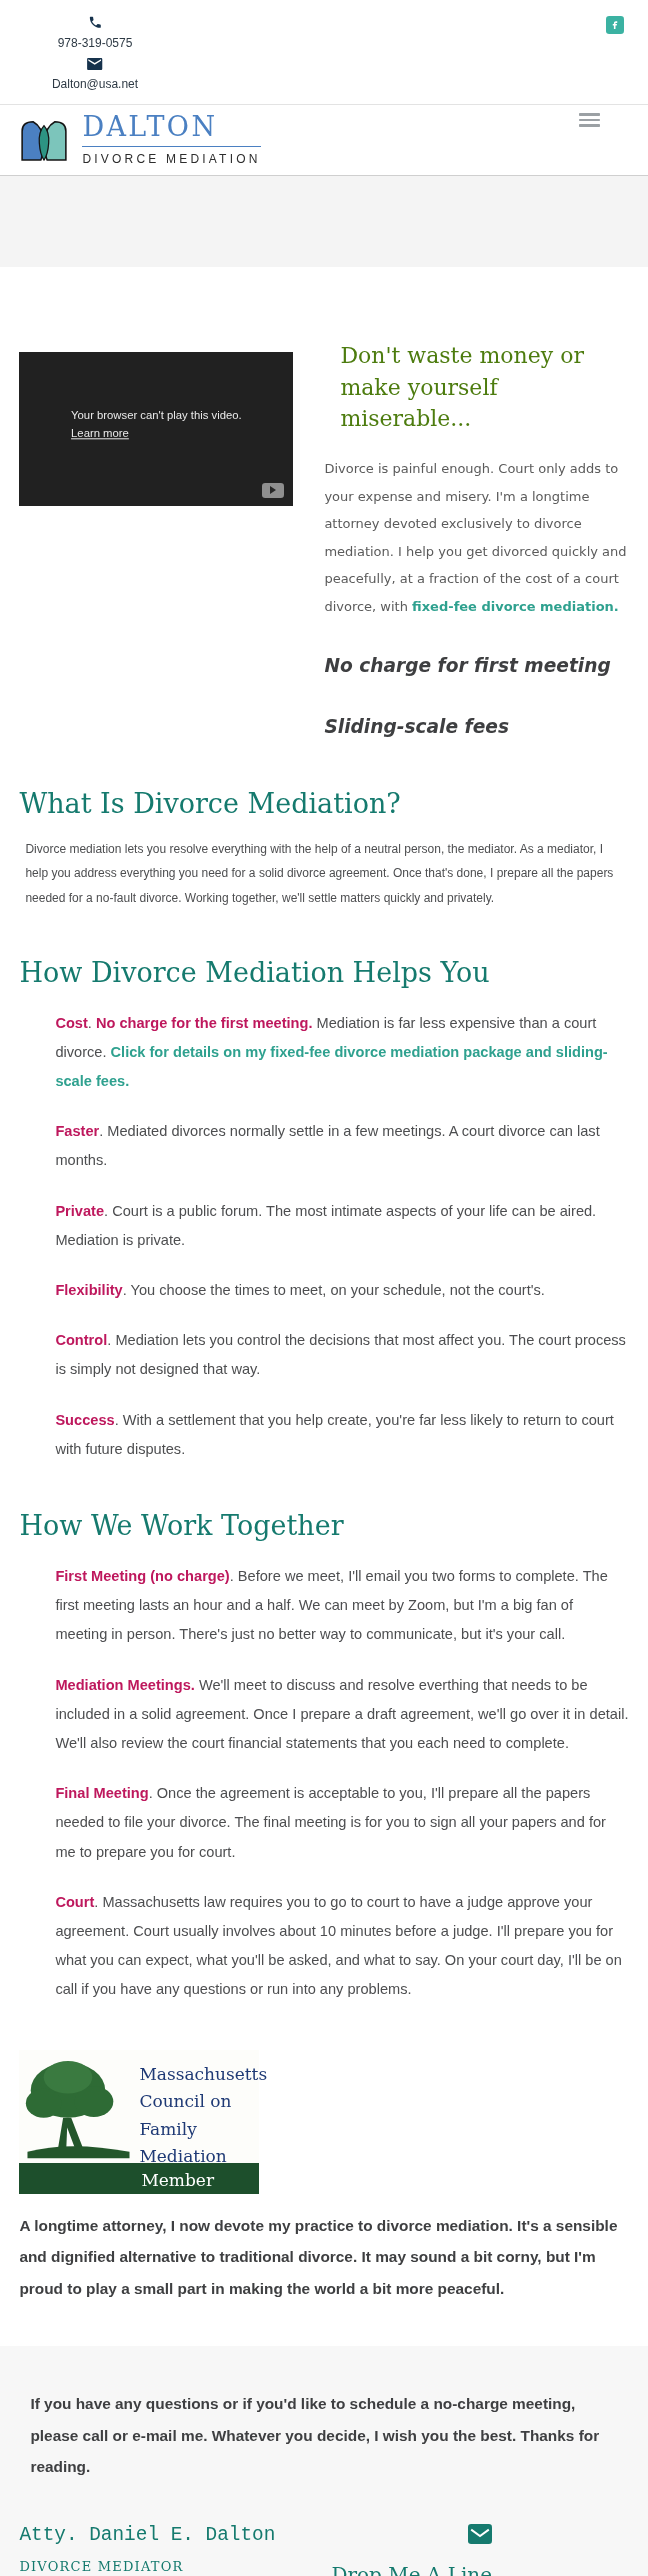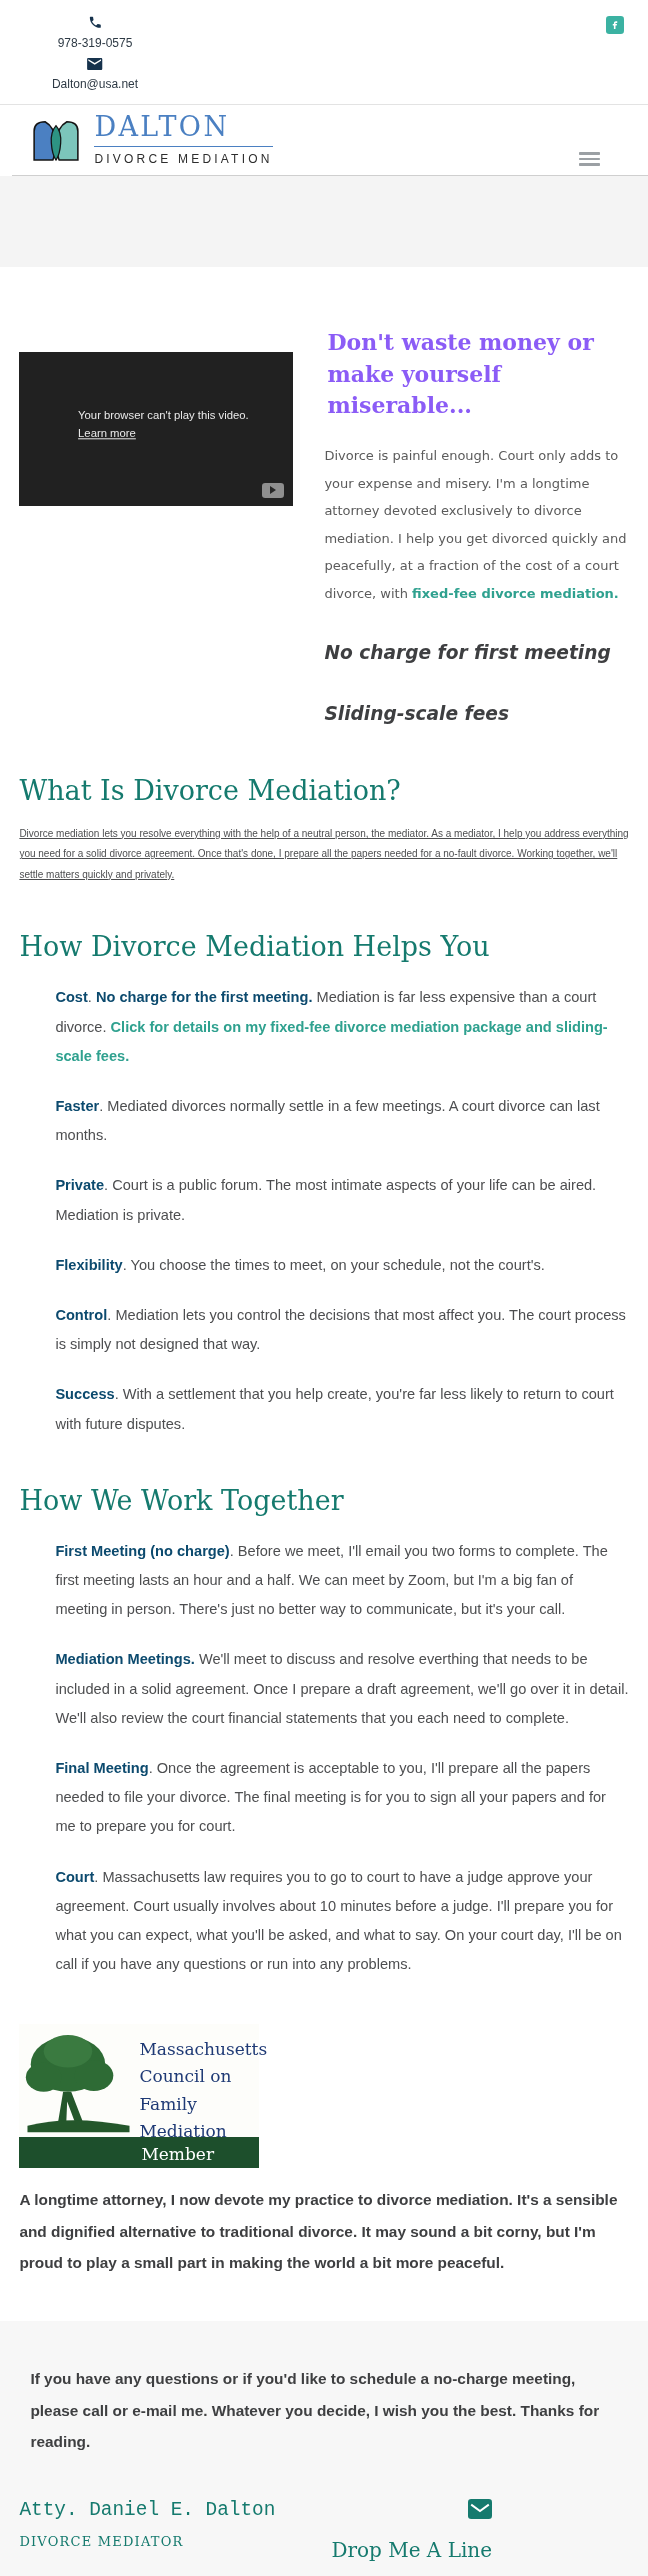--- a/index.html
+++ b/index.html
@@ -9,50 +9,50 @@
 
   
   .topbar{position:relative;padding:14.6px 0 11.3px;border-bottom:0.8px solid #e3e3e3;}
   .contact{width:190px;text-align:center;}
   .contact .ic{display:block;margin:0 auto 1.6px;}
   .contact-line{font-size:12px;color:#2e3a45;line-height:1.5;display:block;}
   .contact-gap{height:6.5px;}
   .fb-btn{position:absolute;top:16px;right:24px;width:18px;height:18px;border-radius:3.2px;background:#3bb2a2;display:flex;align-items:center;justify-content:center;}
 
   
-  .header{display:flex;align-items:flex-end;justify-content:space-between;padding:8px 19.4px 9.7px;border-bottom:0.8px solid #cfcfcf;margin-left:12px;}
+  .header{display:flex;align-items:flex-start;justify-content:space-between;padding:8px 19.4px 9.7px;border-bottom:0.8px solid #cfcfcf;}
   .brand{display:flex;align-items:flex-end;gap:13px;}
   .brand-text{display:flex;flex-direction:column;}
   .brand-name{font-family:"DejaVu Serif",serif;font-size:27px;color:#4b80c2;letter-spacing:2.4px;line-height:1;padding-bottom:5.7px;border-bottom:1.6px solid #4b80c2;font-weight:400;}
   .brand-tag{font-size:12px;color:#2d2d2d;letter-spacing:3.2px;margin-top:4.9px;font-weight:500;}
   .hamburger{display:flex;flex-direction:column;gap:3.2px;margin-right:29px;cursor:pointer;}
   .hamburger span{display:block;width:21px;height:2.4px;background:#9ba0a4;border-radius:0.8px;}
 
   
   .band{height:91px;background:#f4f4f4;}
 
   
   .hero{display:flex;gap:31px;padding:0 19.4px;margin-top:57px;}
   .video{width:274px;height:154px;background:#212121;position:relative;flex-shrink:0;margin-top:27.6px;cursor:pointer;}
-  .video-msg{position:absolute;top:50%;left:50%;transform:translate(-50%,-62%);font-size:11.3px;color:#eaeaea;line-height:1.55;white-space:nowrap;margin-left:7px;}
+  .video-msg{position:absolute;top:50%;left:50%;transform:translate(-50%,-62%);font-size:11.3px;color:#eaeaea;line-height:1.55;white-space:nowrap;}
   .video-link{color:#eaeaea;text-decoration:underline;display:inline-block;}
   .yt-badge{position:absolute;right:9.7px;bottom:8px;width:22px;height:15.4px;background:#8f8f8f;border-radius:3.2px;display:flex;align-items:center;justify-content:center;}
   .yt-badge i{display:block;width:0;height:0;border-top:4px solid transparent;border-bottom:4px solid transparent;border-left:6.5px solid #262626;}
   .hero-right{flex:1;}
-  .hero-h{font-family:"DejaVu Serif",serif;font-size:22px;color:#8b5cf6;line-height:1.42;font-weight:700;max-width:267px;margin:3px;}
+  .hero-h{font-family:"DejaVu Serif",serif;font-size:22px;color:#4d7c0f;line-height:1.42;font-weight:400;max-width:267px;margin:16px;}
   .hero-p{margin-top:21px;font-family:"DejaVu Sans",sans-serif;font-size:13px;line-height:2.12;color:#5b5b5b;}
   .tlink{color:#2fa18f;font-weight:bold;}
   .tagline{font-family:"DejaVu Sans",sans-serif;font-size:18.6px;font-style:italic;font-weight:bold;color:#3e3f41;margin:32px 0 0;line-height:1.55;}
 
   
   .h2{font-family:"DejaVu Serif",serif;font-size:27px;color:#157a6e;font-weight:400;margin:45px 0 16px;line-height:1.25;}
-  .body-p{font-size:10px;line-height:2.05;color:#4d4e50;margin:0;text-decoration:underline;}
+  .body-p{font-size:12px;line-height:2.05;color:#4d4e50;margin:6px;}
   .list{margin:19.4px 0 0 36px;}
   .item{font-size:14.6px;line-height:2.0;color:#4d4e50;margin:0 0 21px;}
-  .item b{color:#0c4a6e;}
+  .item b{color:#be185d;}
 
   
   .badge{margin:45px 19.4px 0;width:240px;height:144px;position:relative;background:#fdfdfa;}
   .badge-text{position:absolute;left:120px;top:11.3px;font-family:"DejaVu Serif",serif;color:#1f3a75;font-size:17px;line-height:1.62;}
   .badge-bar{position:absolute;left:0;right:0;bottom:0;height:31px;background:#1d4f2c;}
   .badge-member{position:absolute;left:122px;bottom:4px;color:#ffffff;font-family:"DejaVu Serif",serif;font-size:17px;}
   .badge-tree{position:absolute;left:1.6px;top:3.2px;}
 
   .closing{font-weight:bold;font-size:15.4px;line-height:2.05;color:#3e3f41;margin:16px 0 0;}
 

